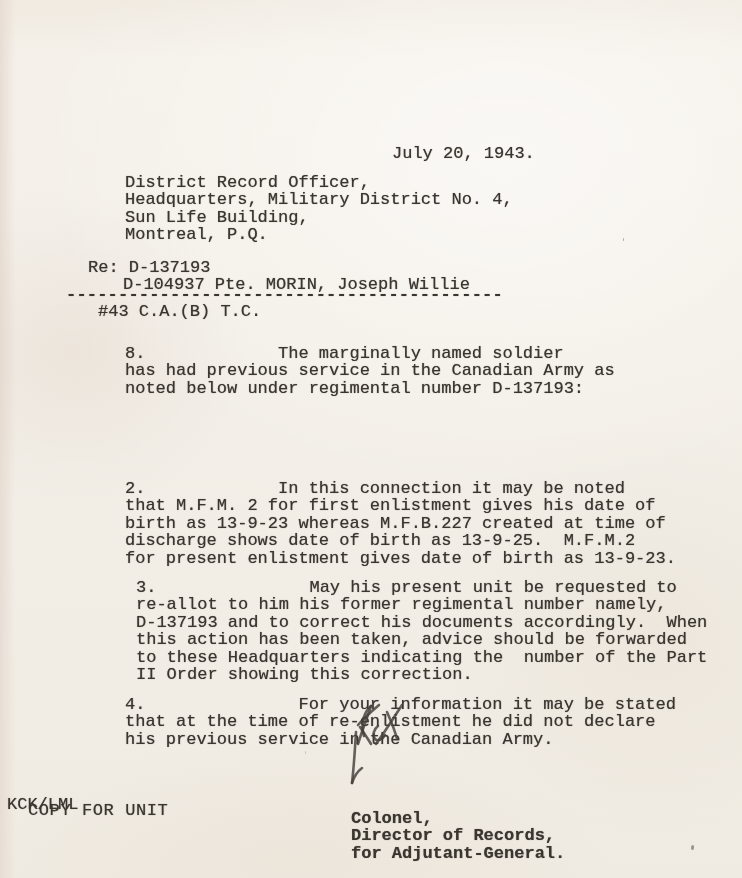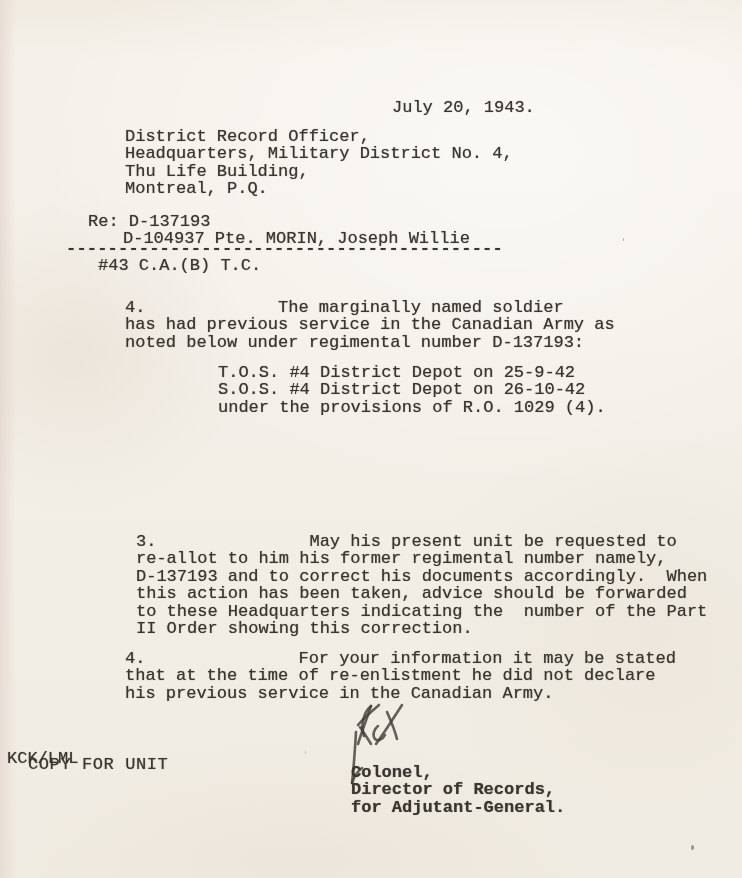--- a/index.html
+++ b/index.html
@@ -17,20 +17,21 @@
       radial-gradient(34% 26% at 10% 40%, rgba(219,204,192,.30), rgba(219,204,192,0) 70%),
       radial-gradient(45% 35% at 88% 72%, rgba(224,213,197,.26), rgba(224,213,197,0) 70%),
       radial-gradient(60% 20% at 40% 98%, rgba(226,216,202,.30), rgba(226,216,202,0) 70%),
       linear-gradient(90deg, #e8ddd4 0px, rgba(232,221,212,0) 16px),
       linear-gradient(180deg, #f0eae0 0px, #f5f1ea 60px, #f2eee6 560px, #f0ebe2 100%);
   }
   .line,.block{position:absolute;white-space:pre;}
   .ink{
     color:#3a352f;
     text-shadow:0 0 1px rgba(58,53,47,.55), .4px .4px 0 rgba(58,53,47,.18);
+    margin-top:46px;
   }
   .date{left:392px;top:99px;}
   .address{left:125px;top:128px;}
   .re1{left:88px;top:213px;}
   .re2{left:123px;top:230px;}
   .rule{left:66px;top:240px;letter-spacing:.2px;font-weight:bold;}
   .unit{left:98px;top:257px;}
   .p1{left:125px;top:299px;}
   .indent{left:218px;top:364px;}
   .p2{left:125px;top:434px;}
@@ -53,36 +54,38 @@
 </head>
 <body>
 
 <div class="page">
   <div class="specks"></div>
 
   <div class="line ink date">July 20, 1943.</div>
 
   <div class="block ink address">District Record Officer,
 Headquarters, Military District No. 4,
-Thu Life Building,
+Sun Life Building,
 Montreal, P.Q.</div>
 
   <div class="line ink re1">Re: D-137193</div>
   <div class="line ink re2">D-104937 Pte. MORIN, Joseph Willie</div>
   <div class="line ink rule">------------------------------------------</div>
   <div class="line ink unit">#43 C.A.(B) T.C.</div>
 
-  <div class="block ink p1">4.             The marginally named soldier
+  <div class="block ink p1">8.             The marginally named soldier
 has had previous service in the Canadian Army as
 noted below under regimental number D-137193:</div>
 
-  <div class="block ink indent">T.O.S. #4 District Depot on 25-9-42
-S.O.S. #4 District Depot on 26-10-42
-under the provisions of R.O. 1029 (4).</div>
 
+  <div class="block ink p2">2.             In this connection it may be noted
+that M.F.M. 2 for first enlistment gives his date of
+birth as 13-9-23 whereas M.F.B.227 created at time of
+discharge shows date of birth as 13-9-25.  M.F.M.2
+for present enlistment gives date of birth as 13-9-23.</div>
 
   <div class="block ink p3">3.               May his present unit be requested to
 re-allot to him his former regimental number namely,
 D-137193 and to correct his documents accordingly.  When
 this action has been taken, advice should be forwarded
 to these Headquarters indicating the  number of the Part
 II Order showing this correction.</div>
 
   <div class="block ink p4">4.               For your information it may be stated
 that at the time of re-enlistment he did not declare

